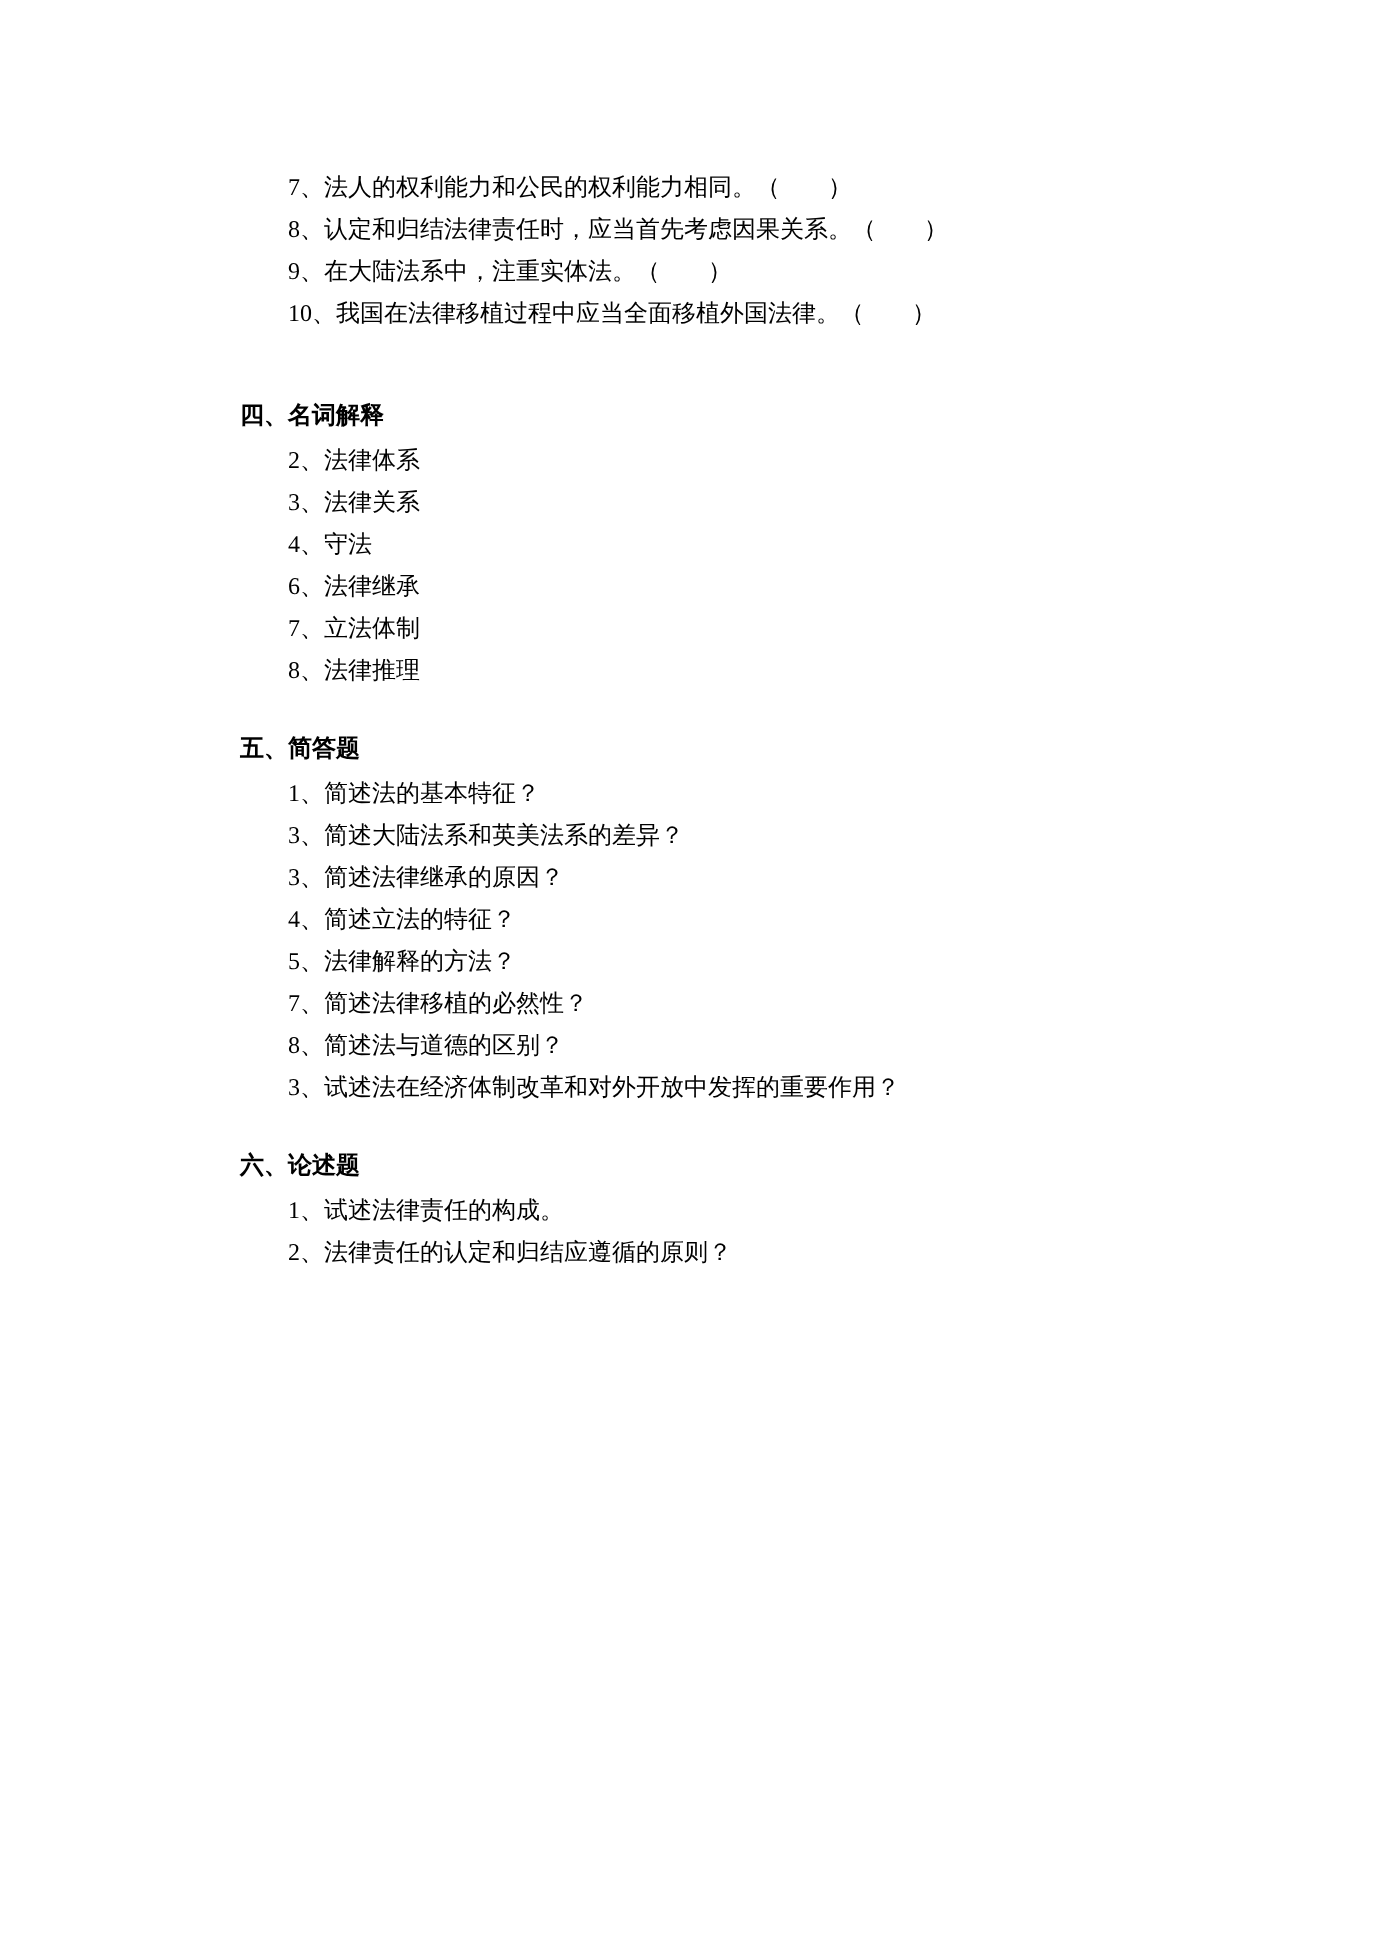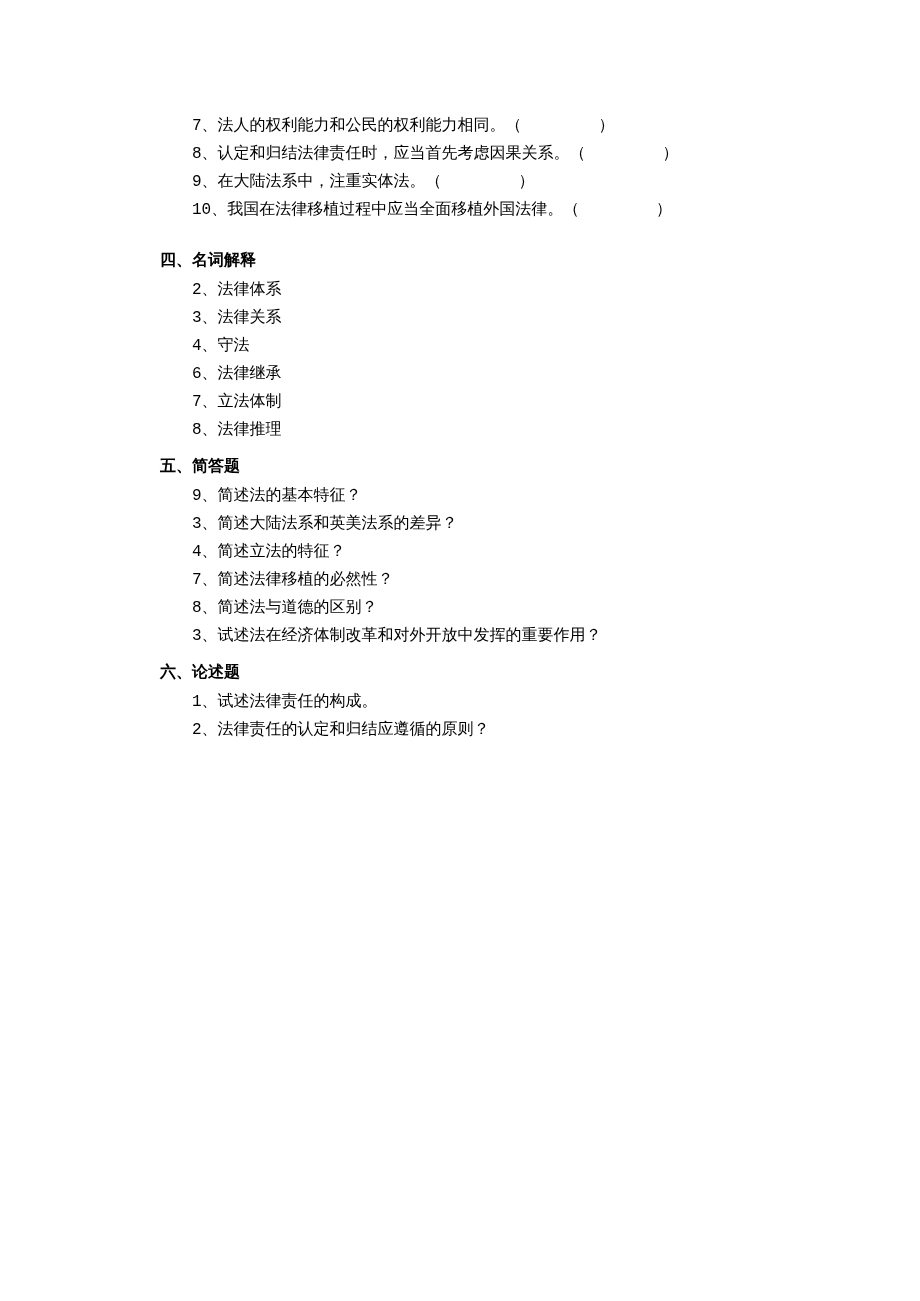--- a/index.html
+++ b/index.html
@@ -11,33 +11,32 @@
     color: #000000;
     line-height: 1.75;
     width: 920px;
   }
   .page {
     padding: 112px 160px 100px 160px;
   }
   .indent-list {
     padding-left: 32px;
     margin-bottom: 6px;
-    font-family: Liberation Mono, monospace;
   }
   .item {
     margin: 0;
     white-space: pre;
   }
   .section-heading {
     font-weight: bold;
-    margin-top: 8px;
+    margin-top: 24px;
     margin-bottom: 2px;
   }
   .first-heading {
-    margin-top: 22px;
+    margin-top: 40px;
   }
 </style>
 </head>
 <body>
 
 <div class="page">
 
   <div class="indent-list">
     <p class="item">7、法人的权利能力和公民的权利能力相同。（        ）</p>
     <p class="item">8、认定和归结法律责任时，应当首先考虑因果关系。（        ）</p>
@@ -50,23 +49,25 @@
     <p class="item">2、法律体系</p>
     <p class="item">3、法律关系</p>
     <p class="item">4、守法</p>
     <p class="item">6、法律继承</p>
     <p class="item">7、立法体制</p>
     <p class="item">8、法律推理</p>
   </div>
 
   <div class="section-heading">五、简答题</div>
   <div class="indent-list">
-    <p class="item">9、简述法的基本特征？</p>
+    <p class="item">1、简述法的基本特征？</p>
     <p class="item">3、简述大陆法系和英美法系的差异？</p>
+    <p class="item">3、简述法律继承的原因？</p>
     <p class="item">4、简述立法的特征？</p>
+    <p class="item">5、法律解释的方法？</p>
     <p class="item">7、简述法律移植的必然性？</p>
     <p class="item">8、简述法与道德的区别？</p>
     <p class="item">3、试述法在经济体制改革和对外开放中发挥的重要作用？</p>
   </div>
 
   <div class="section-heading">六、论述题</div>
   <div class="indent-list">
     <p class="item">1、试述法律责任的构成。</p>
     <p class="item">2、法律责任的认定和归结应遵循的原则？</p>
   </div>

